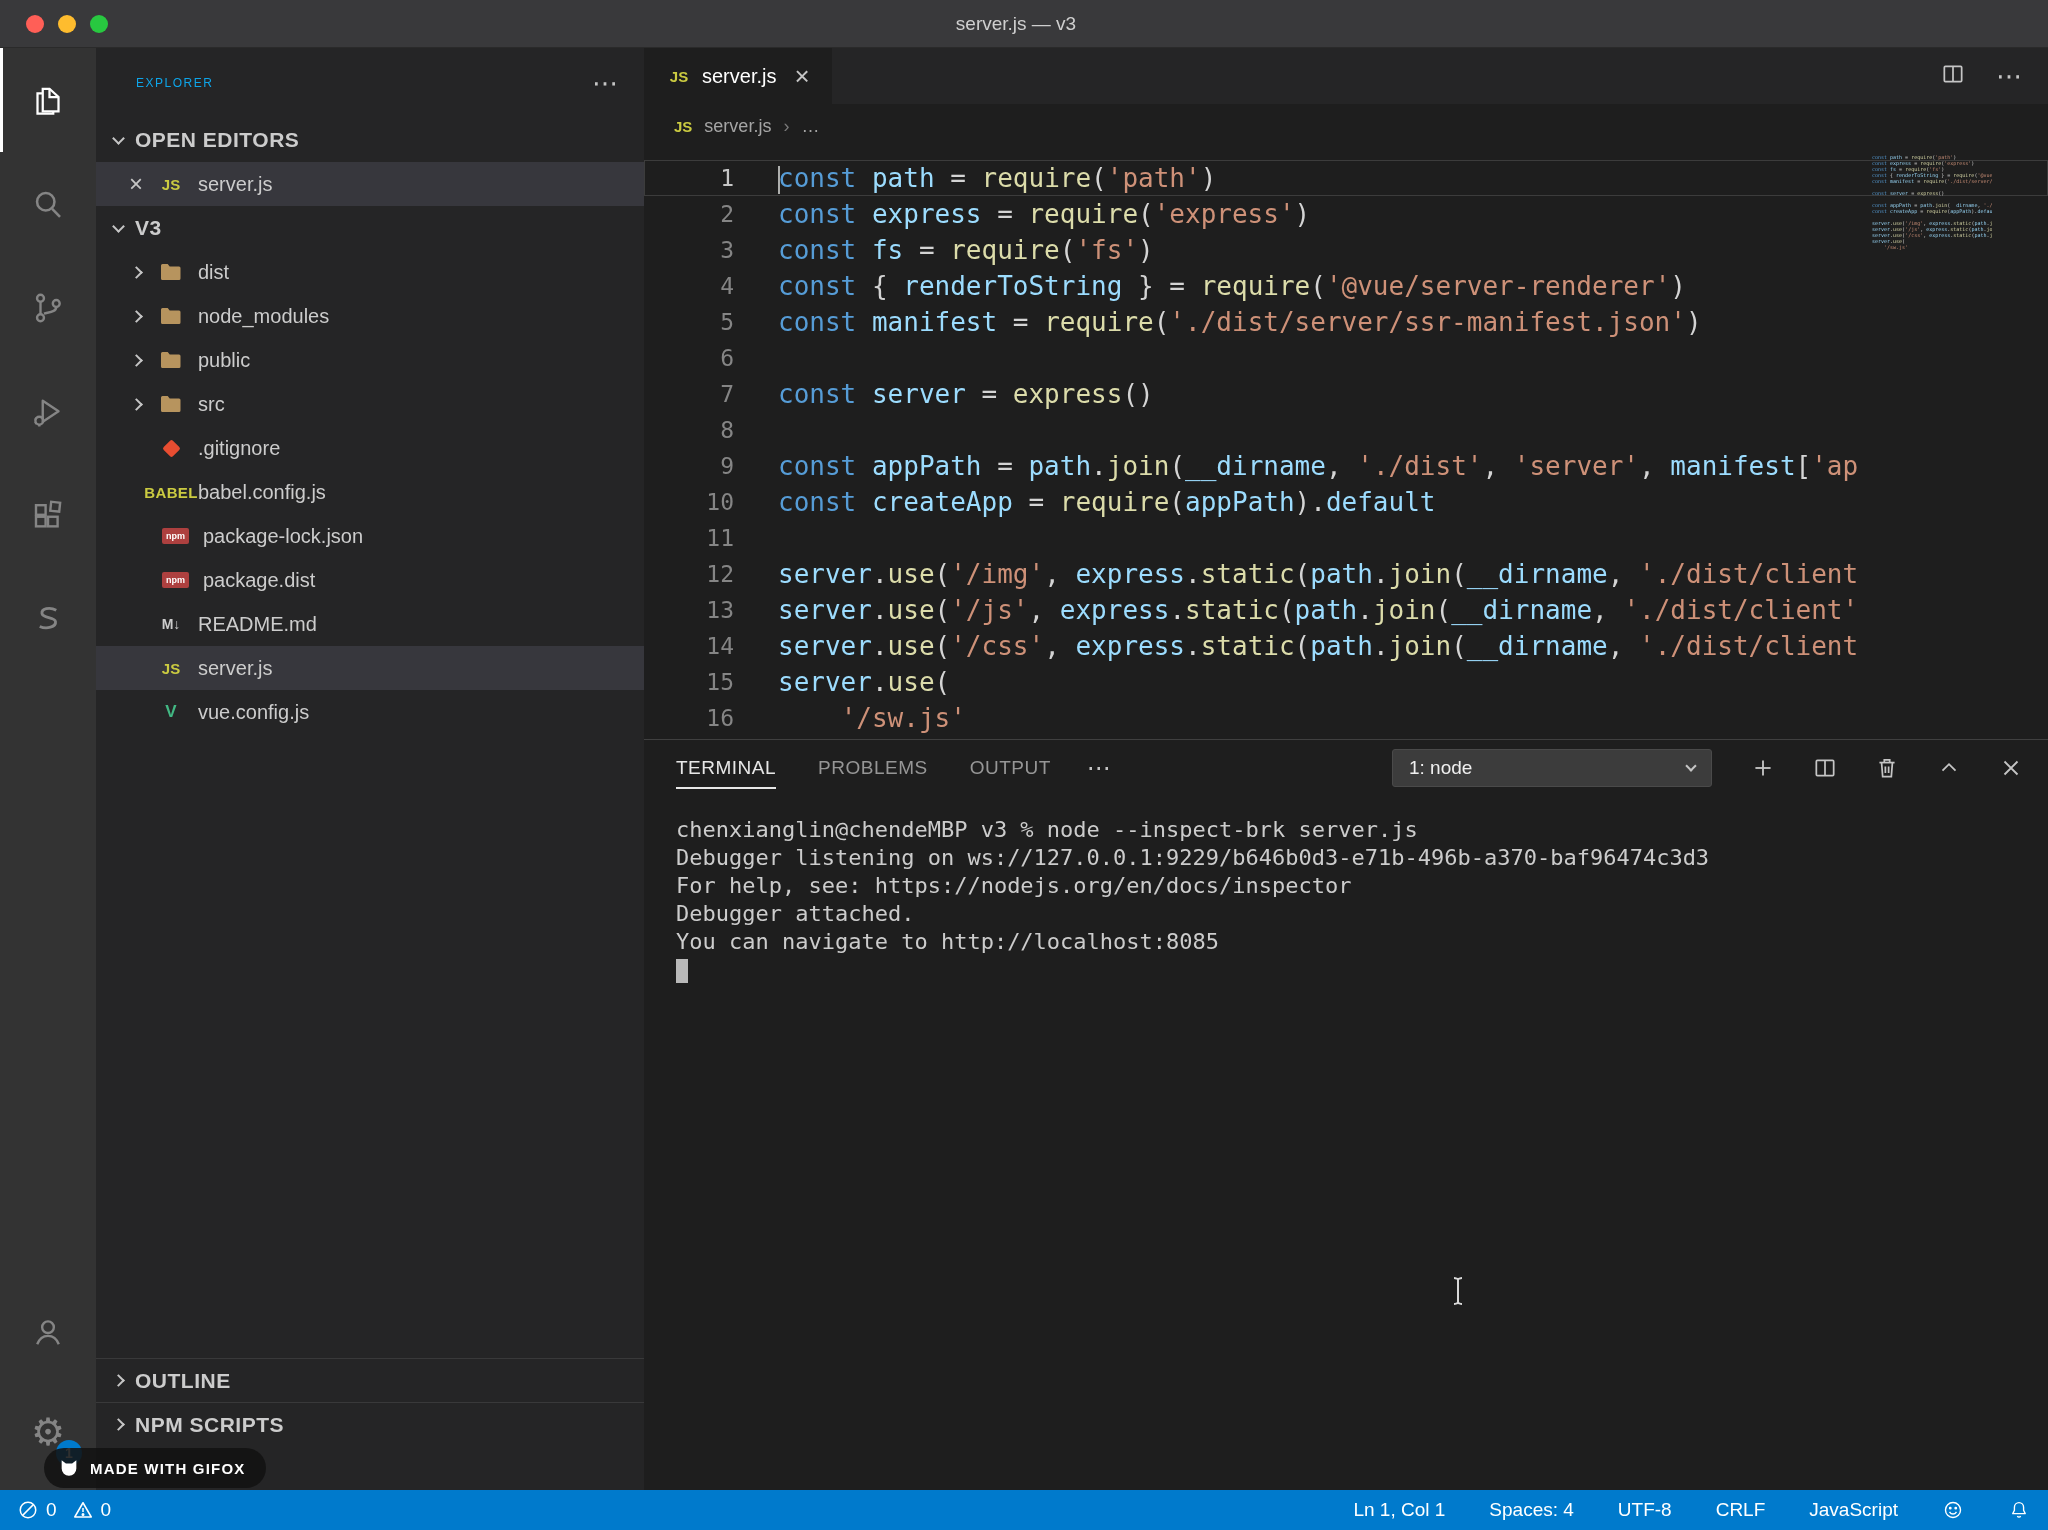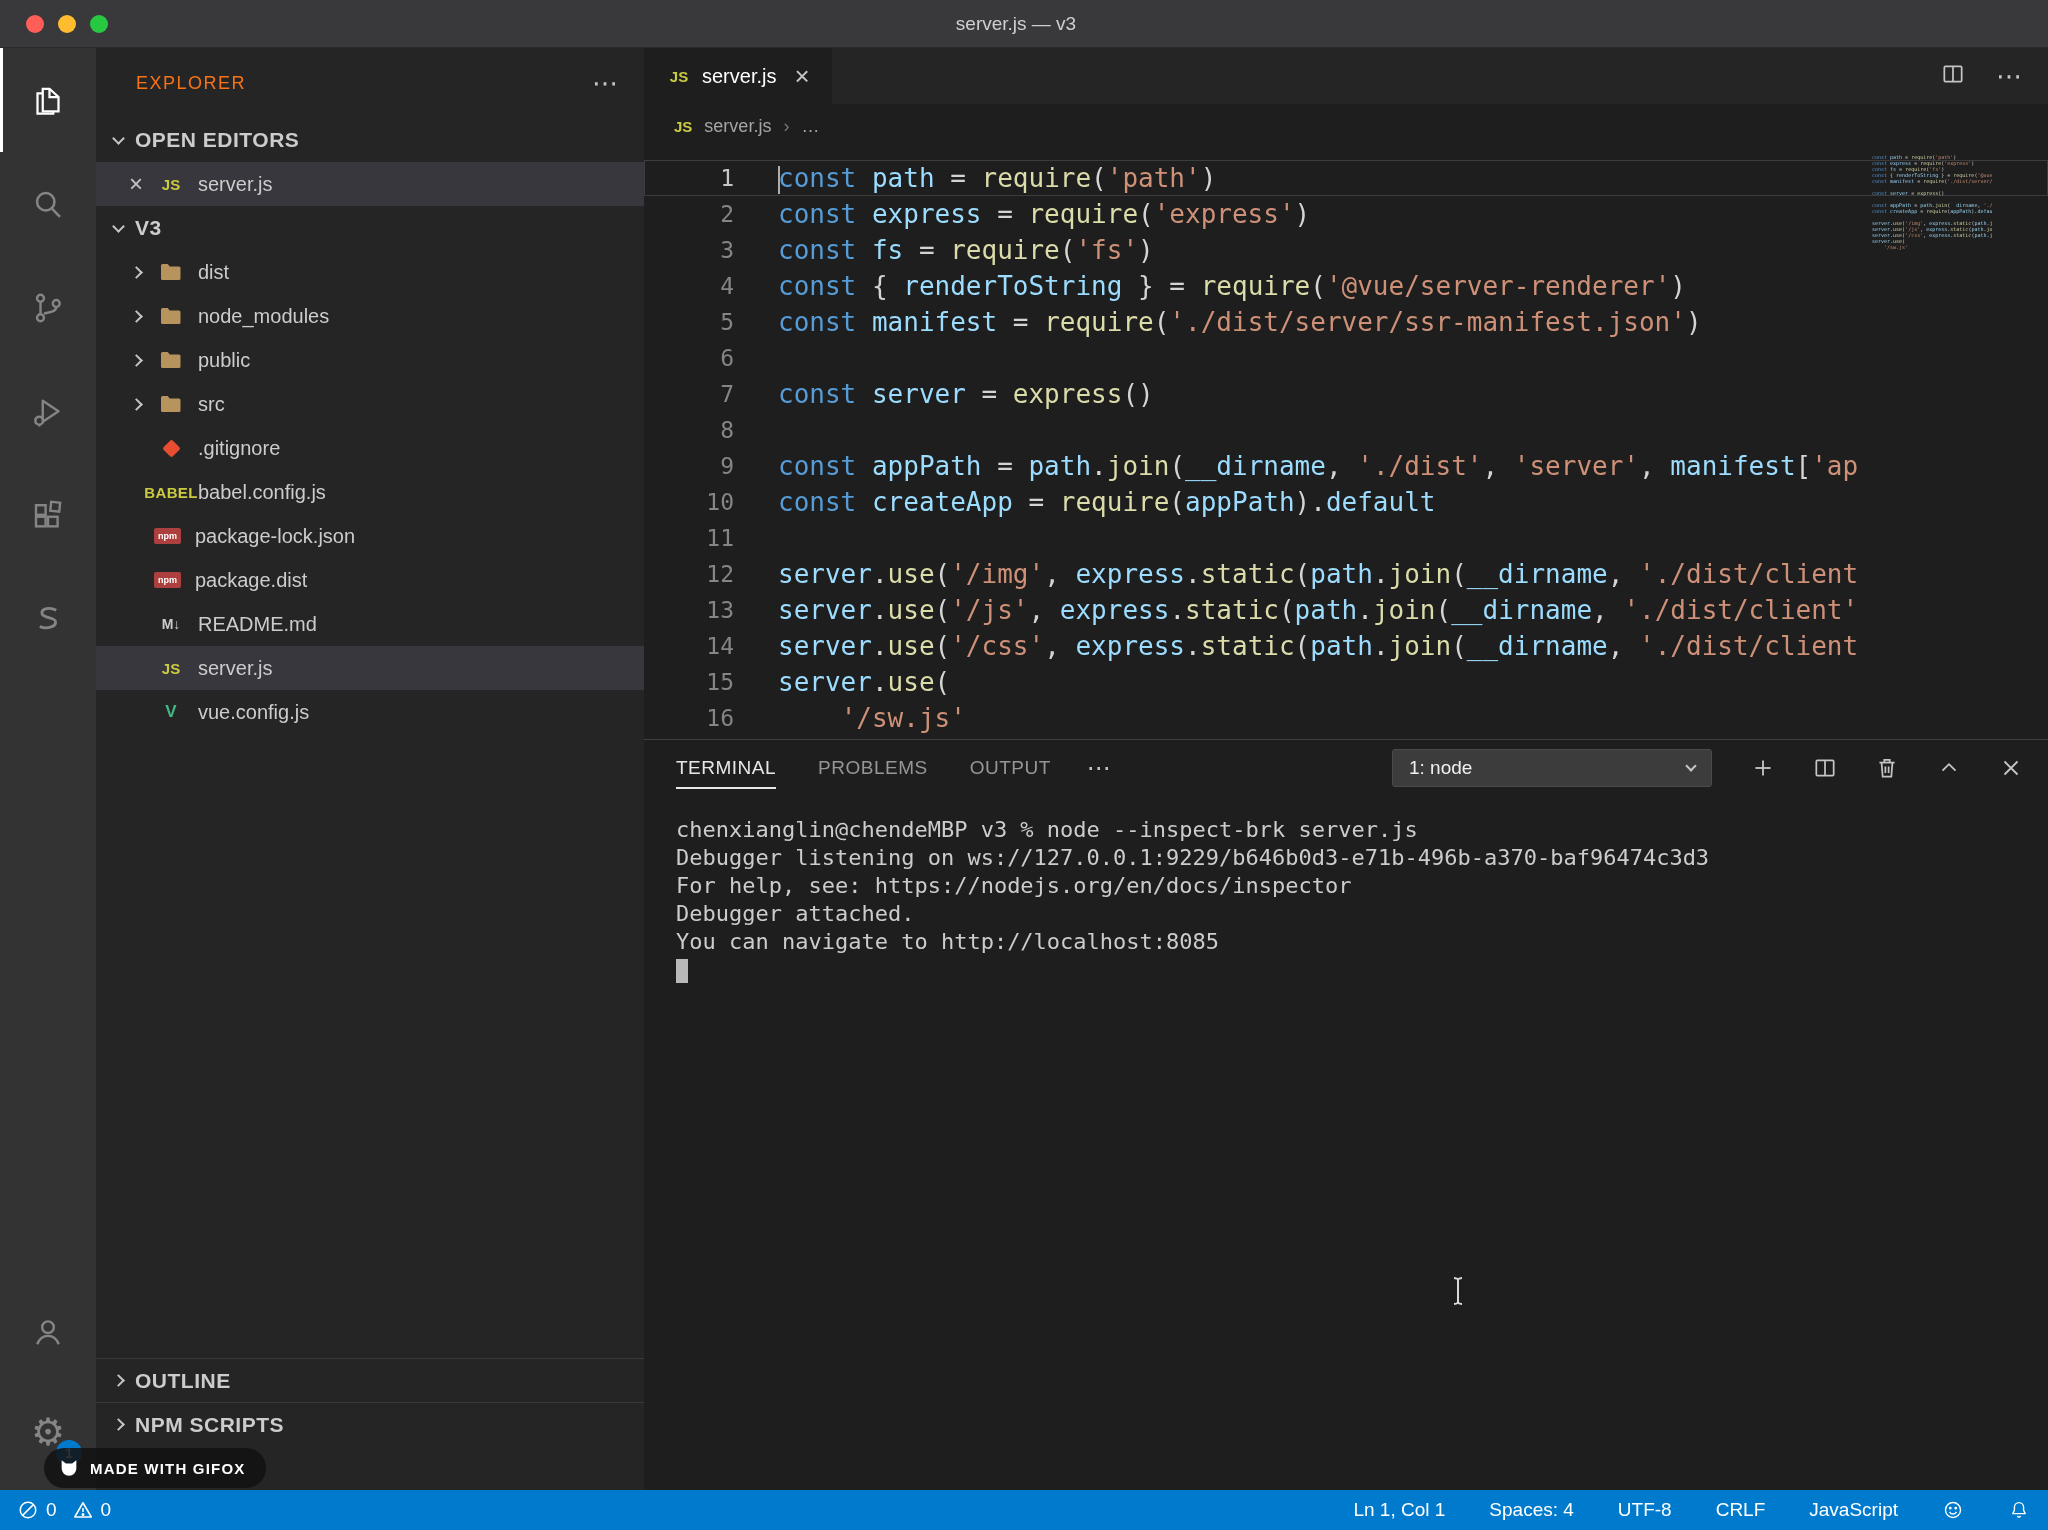--- a/index.html
+++ b/index.html
@@ -23,35 +23,35 @@
   .ab-item.active { color:#ffffff; box-shadow:inset 3px 0 0 #ffffff; }
   .ab-item svg { display:block; }
   .ab-bottom { margin-top:auto; display:flex; flex-direction:column; align-items:center; padding-bottom:8px; }
   .ab-bottom .ab-item { height:100px; }
   .gear-glyph { font-size:38px; line-height:1; }
   .ab-badge { position:absolute; right:14px; bottom:16px; min-width:26px; height:26px; border-radius:13px; background:var(--accent,#007acc); color:#fff; font-size:14px; font-weight:bold; display:flex; align-items:center; justify-content:center; }
 
   
   .sidebar { width:548px; background:#252526; flex:0 0 auto; display:flex; flex-direction:column; color:#cccccc; position:relative; }
   .sidebar-header { height:70px; display:flex; align-items:center; padding:0 26px 0 40px; flex:0 0 auto; }
-  .sidebar-title { font-size:18px; letter-spacing:1.5px; color:#f97316; }
+  .sidebar-title { font-size:12px; letter-spacing:1.5px; color:#0ea5e9; }
   .sidebar-dots { margin-left:auto; font-size:26px; color:#c5c5c5; cursor:pointer; }
   .section-header { height:44px; display:flex; align-items:center; gap:12px; padding-left:18px; font-weight:bold; font-size:21px; color:#cccccc; letter-spacing:.5px; flex:0 0 auto; cursor:pointer; }
   .chev { width:9px; height:9px; border-right:2px solid #c5c5c5; border-bottom:2px solid #c5c5c5; display:inline-block; flex:0 0 auto; }
   .chev.right { transform:rotate(-45deg); }
   .chev.down { transform:rotate(45deg); margin-top:-4px; }
   .rows { flex:0 0 auto; }
   .tree-row { height:44px; display:flex; align-items:center; font-size:20px; color:#cccccc; cursor:pointer; white-space:nowrap; }
   .tree-row.selected { background:#37373d; }
   .twistie { width:36px; margin-left:22px; display:flex; align-items:center; justify-content:center; flex:0 0 auto; }
   .oe-close { width:36px; margin-left:22px; display:flex; align-items:center; justify-content:center; color:#c5c5c5; font-size:24px; flex:0 0 auto; }
   .fi { width:34px; display:inline-flex; align-items:center; justify-content:center; margin-right:10px; flex:0 0 auto; font-family:"Liberation Sans",sans-serif; }
   .fi-js { color:#cbcb41; font-weight:bold; font-size:15px; }
   .fi-babel { color:#cbcb41; font-weight:bold; font-size:15px; letter-spacing:.4px; }
-  .fi-npm { background:#ad403f; color:#ffffff; font-size:9px; font-weight:bold; width:auto; padding:3px 4px; border-radius:2px; margin-left:0; margin-right:14px; }
+  .fi-npm { background:#ad403f; color:#ffffff; font-size:9px; font-weight:bold; width:auto; padding:3px 4px; border-radius:2px; margin-left:8px; margin-right:14px; }
   .fi-md { color:#cccccc; font-weight:bold; font-size:14px; }
   .fi-vue { color:#42b883; font-weight:bold; font-size:17px; }
   .git-diamond { width:13px; height:13px; background:#e84d31; border-radius:2px; transform:rotate(45deg); display:inline-block; }
   .sidebar-bottom { margin-top:auto; padding-bottom:44px; }
   .sidebar-bottom .section-header { border-top:1px solid rgba(204,204,204,0.12); }
 
   
   .editor-col { flex:1; display:flex; flex-direction:column; min-width:0; background:#1e1e1e; }
   .editor-region { height:691px; display:flex; flex-direction:column; flex:0 0 auto; min-width:0; }
   .tabbar { height:56px; background:#252526; display:flex; align-items:stretch; flex:0 0 auto; }

